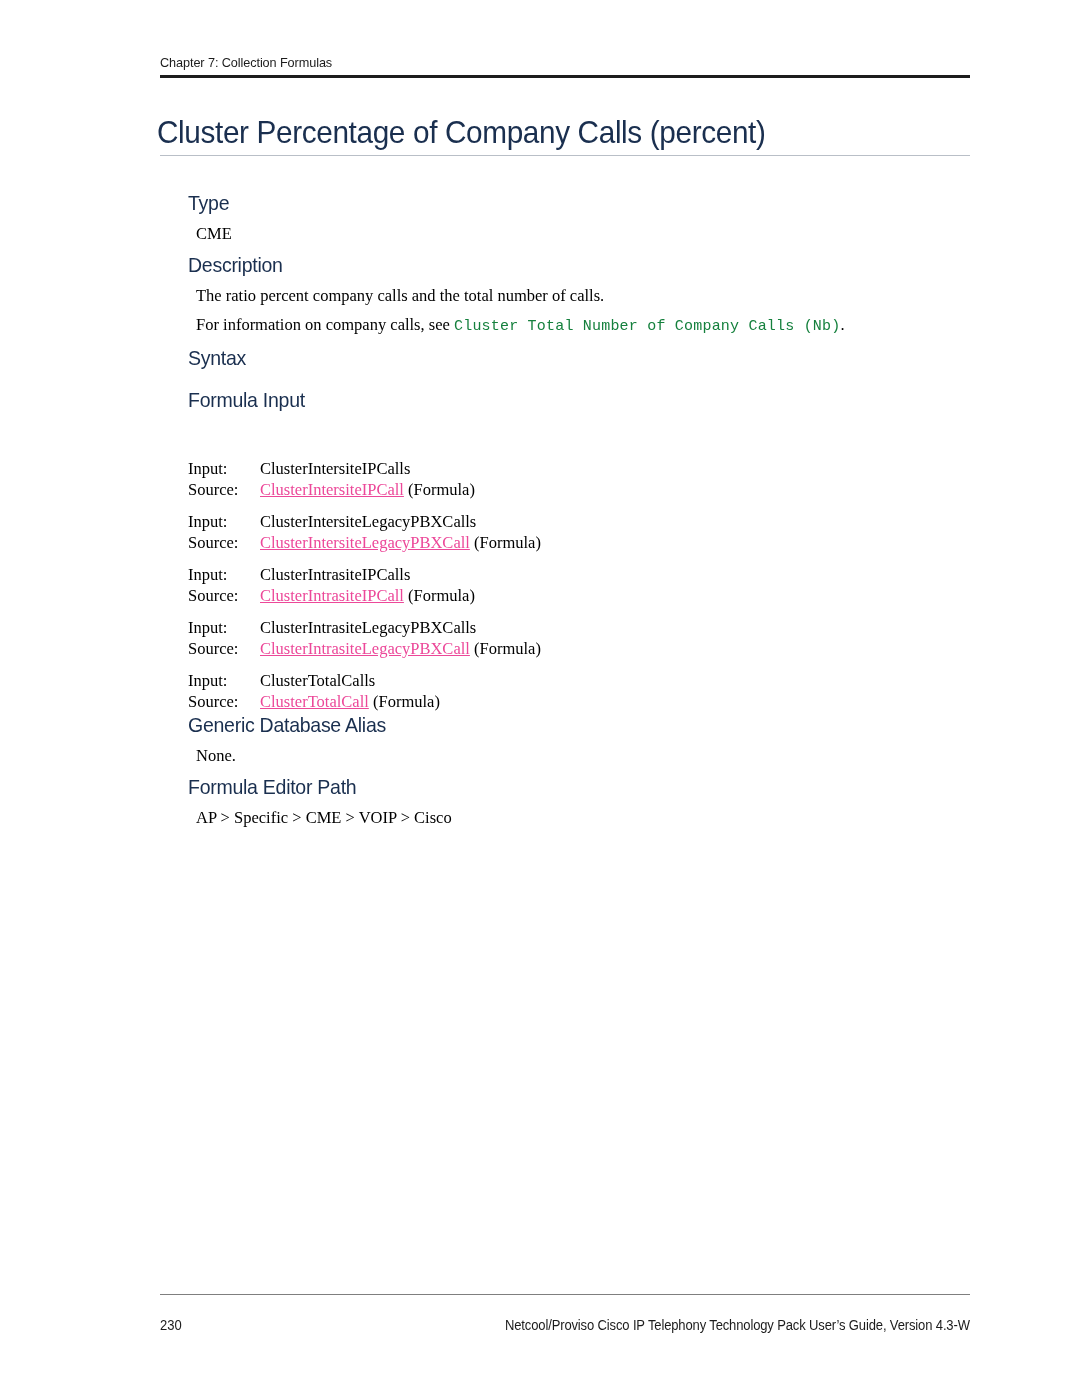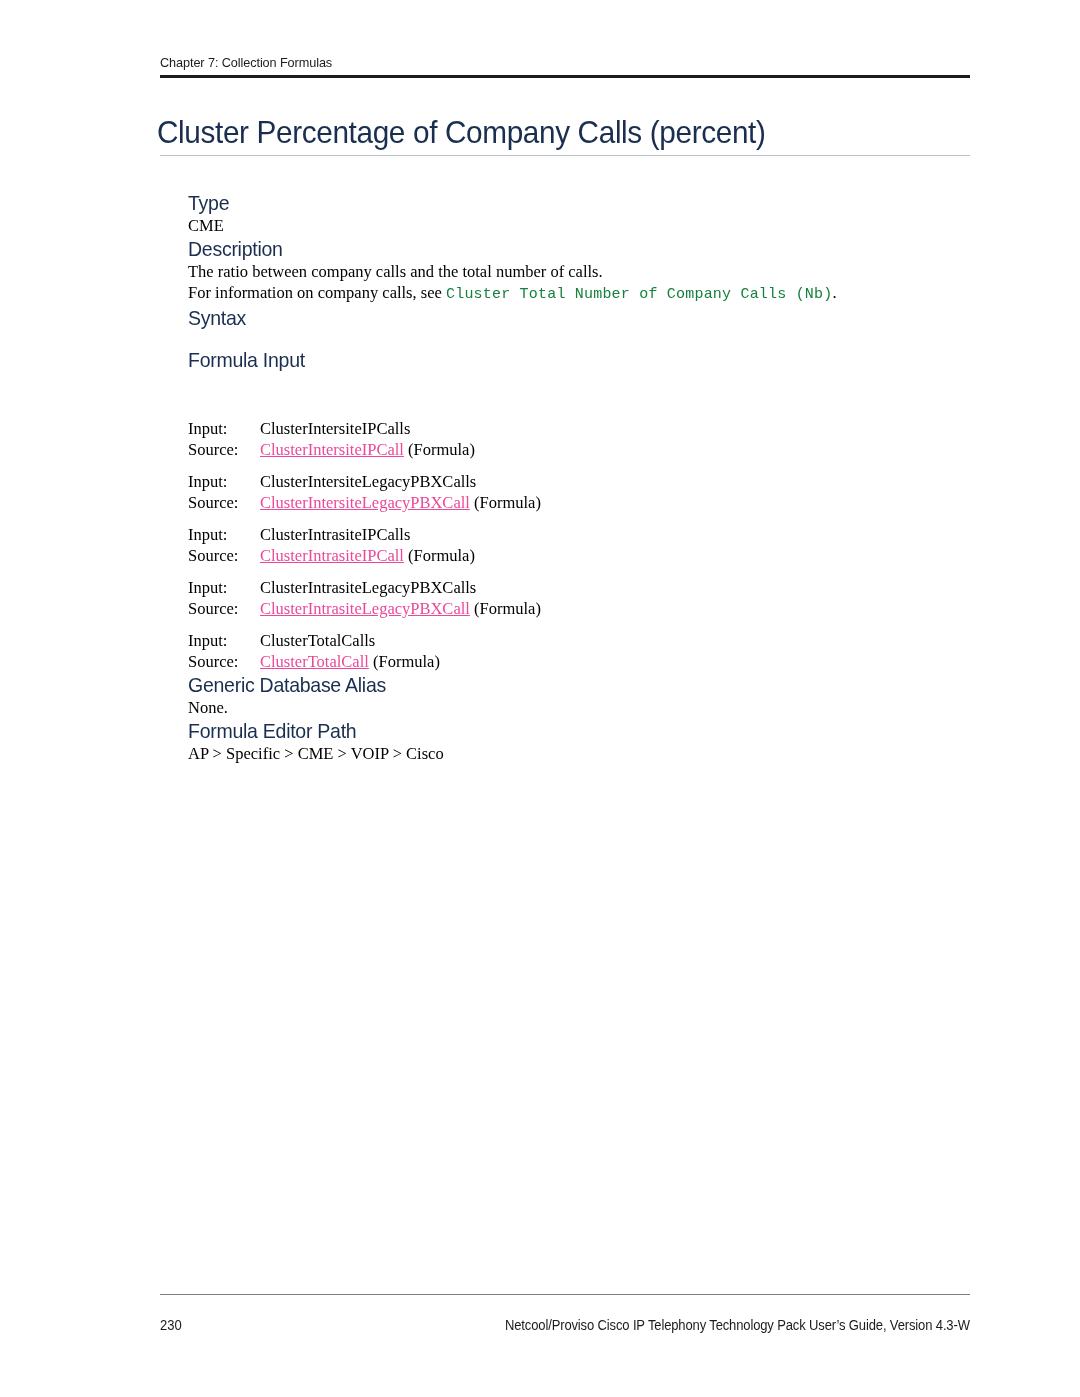--- a/index.html
+++ b/index.html
@@ -96,21 +96,21 @@
     letter-spacing: -0.3px;
     transform: scaleX(0.93);
     transform-origin: left center;
     white-space: nowrap;
   }
 
   p.body-text {
     font-family: "Liberation Serif", serif;
     font-size: 16.5px;
     line-height: 21px;
-    margin: 0;
+    margin: 8px;
     padding: 0;
     color: #000000;
   }
 
   .mono {
     font-family: "Liberation Mono", monospace;
     font-size: 15px;
     letter-spacing: 0.2px;
     color: #15803d;
   }
@@ -219,21 +219,21 @@
 
   <div class="page-title">Cluster Percentage of Company Calls (percent)</div>
   <div class="rule-title"></div>
 
   <div class="content">
 
     <h2 class="section-heading">Type</h2>
     <p class="body-text sp-type-body">CME</p>
 
     <h2 class="section-heading sp-sect-desc">Description</h2>
-    <p class="body-text sp-desc-body">The ratio between company calls and the total number of calls.</p>
+    <p class="body-text sp-desc-body">The ratio percent company calls and the total number of calls.</p>
     <p class="body-text sp-desc-p2"><span>For information on company calls, see </span><span class="mono">Cluster Total Number of Company Calls (Nb)</span><span>.</span></p>
 
     <h2 class="section-heading sp-sect-syntax">Syntax</h2>
     <div class="sp-syntax-body">
     </div>
 
     <h2 class="section-heading sp-sect-input">Formula Input</h2>
     <table class="io-table sp-input-body">
       <tbody>
         <tr>

